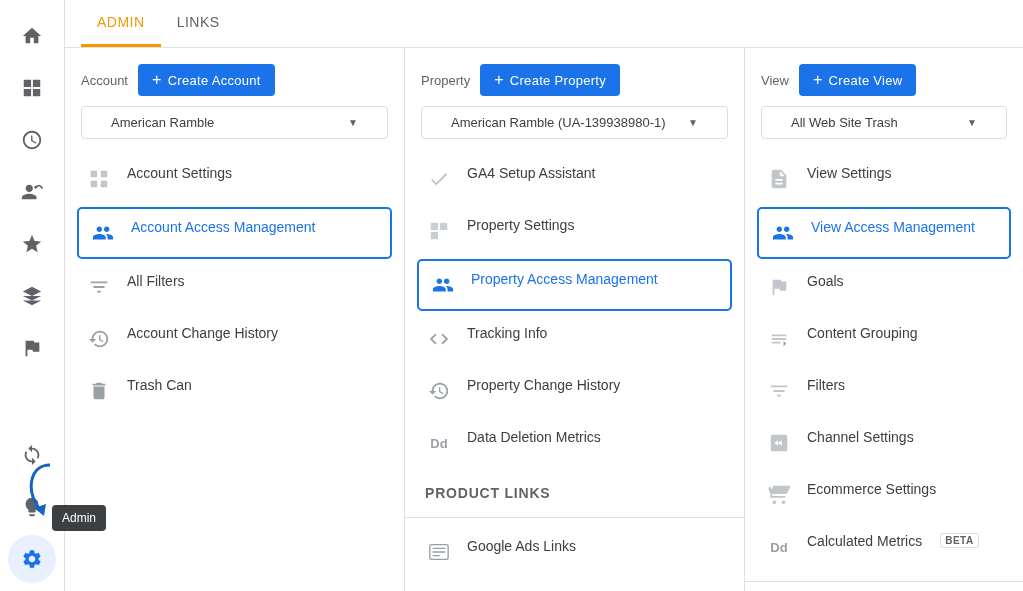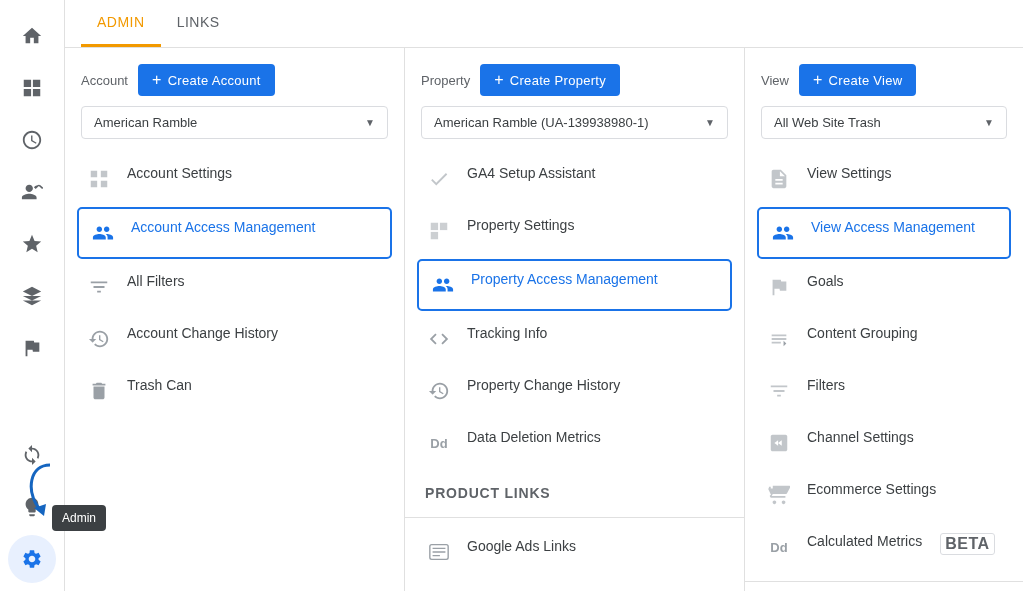--- a/index.html
+++ b/index.html
@@ -131,21 +131,21 @@
       font-weight: 500;
       cursor: pointer;
       letter-spacing: 0.3px;
     }
     .create-btn .plus { font-size: 16px; font-weight: 300; }
 
     .panel-dropdown {
       margin: 0 16px 10px 16px;
       border: 1px solid #dadce0;
       border-radius: 4px;
-      padding: 8px 12px;
+      padding: 8px 29px;
       display: flex;
       align-items: center;
       justify-content: space-between;
       cursor: pointer;
       font-size: 13px;
       color: #3c4043;
       flex-shrink: 0;
     }
     .dropdown-arrow { color: #5f6368; font-size: 10px; }
 
@@ -213,21 +213,21 @@
       background: #e8f0fe;
       color: #1a73e8;
     }
 
     
     .panel-view {
       flex: 1;
     }
 
     .beta-badge {
-      font-size: 16px;
+      font-size: 10px;
       font-weight: 700;
       color: #5f6368;
       border: 1px solid #dadce0;
       border-radius: 3px;
       padding: 1px 4px;
       margin-left: 4px;
       letter-spacing: 0.5px;
     }
   </style>
 </head>

